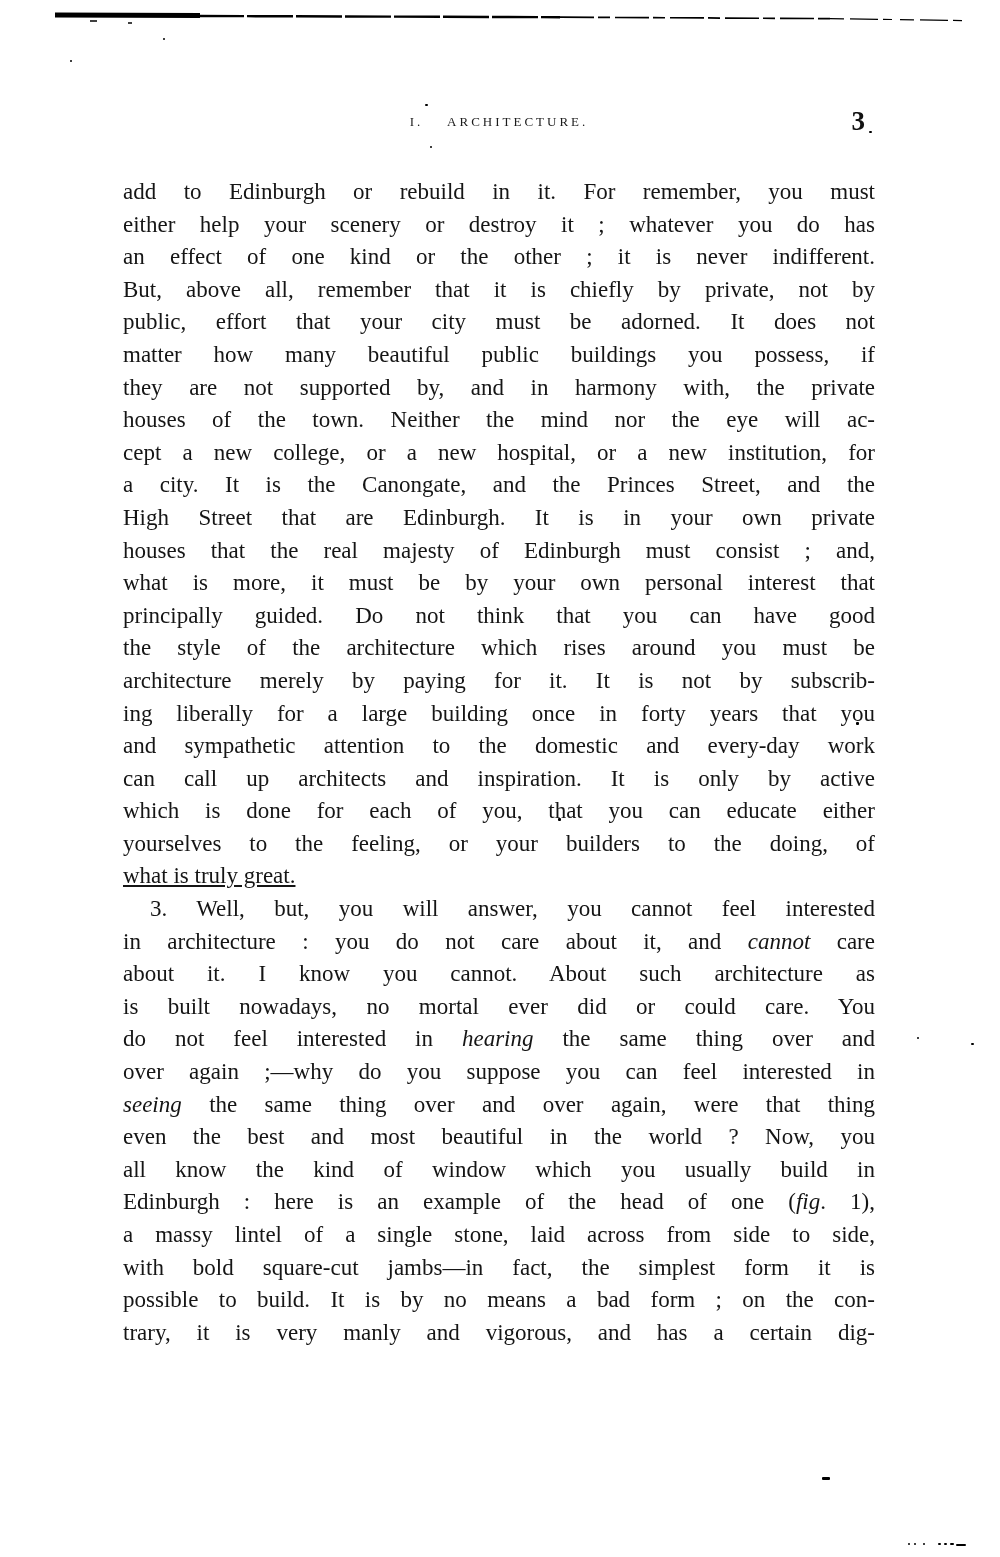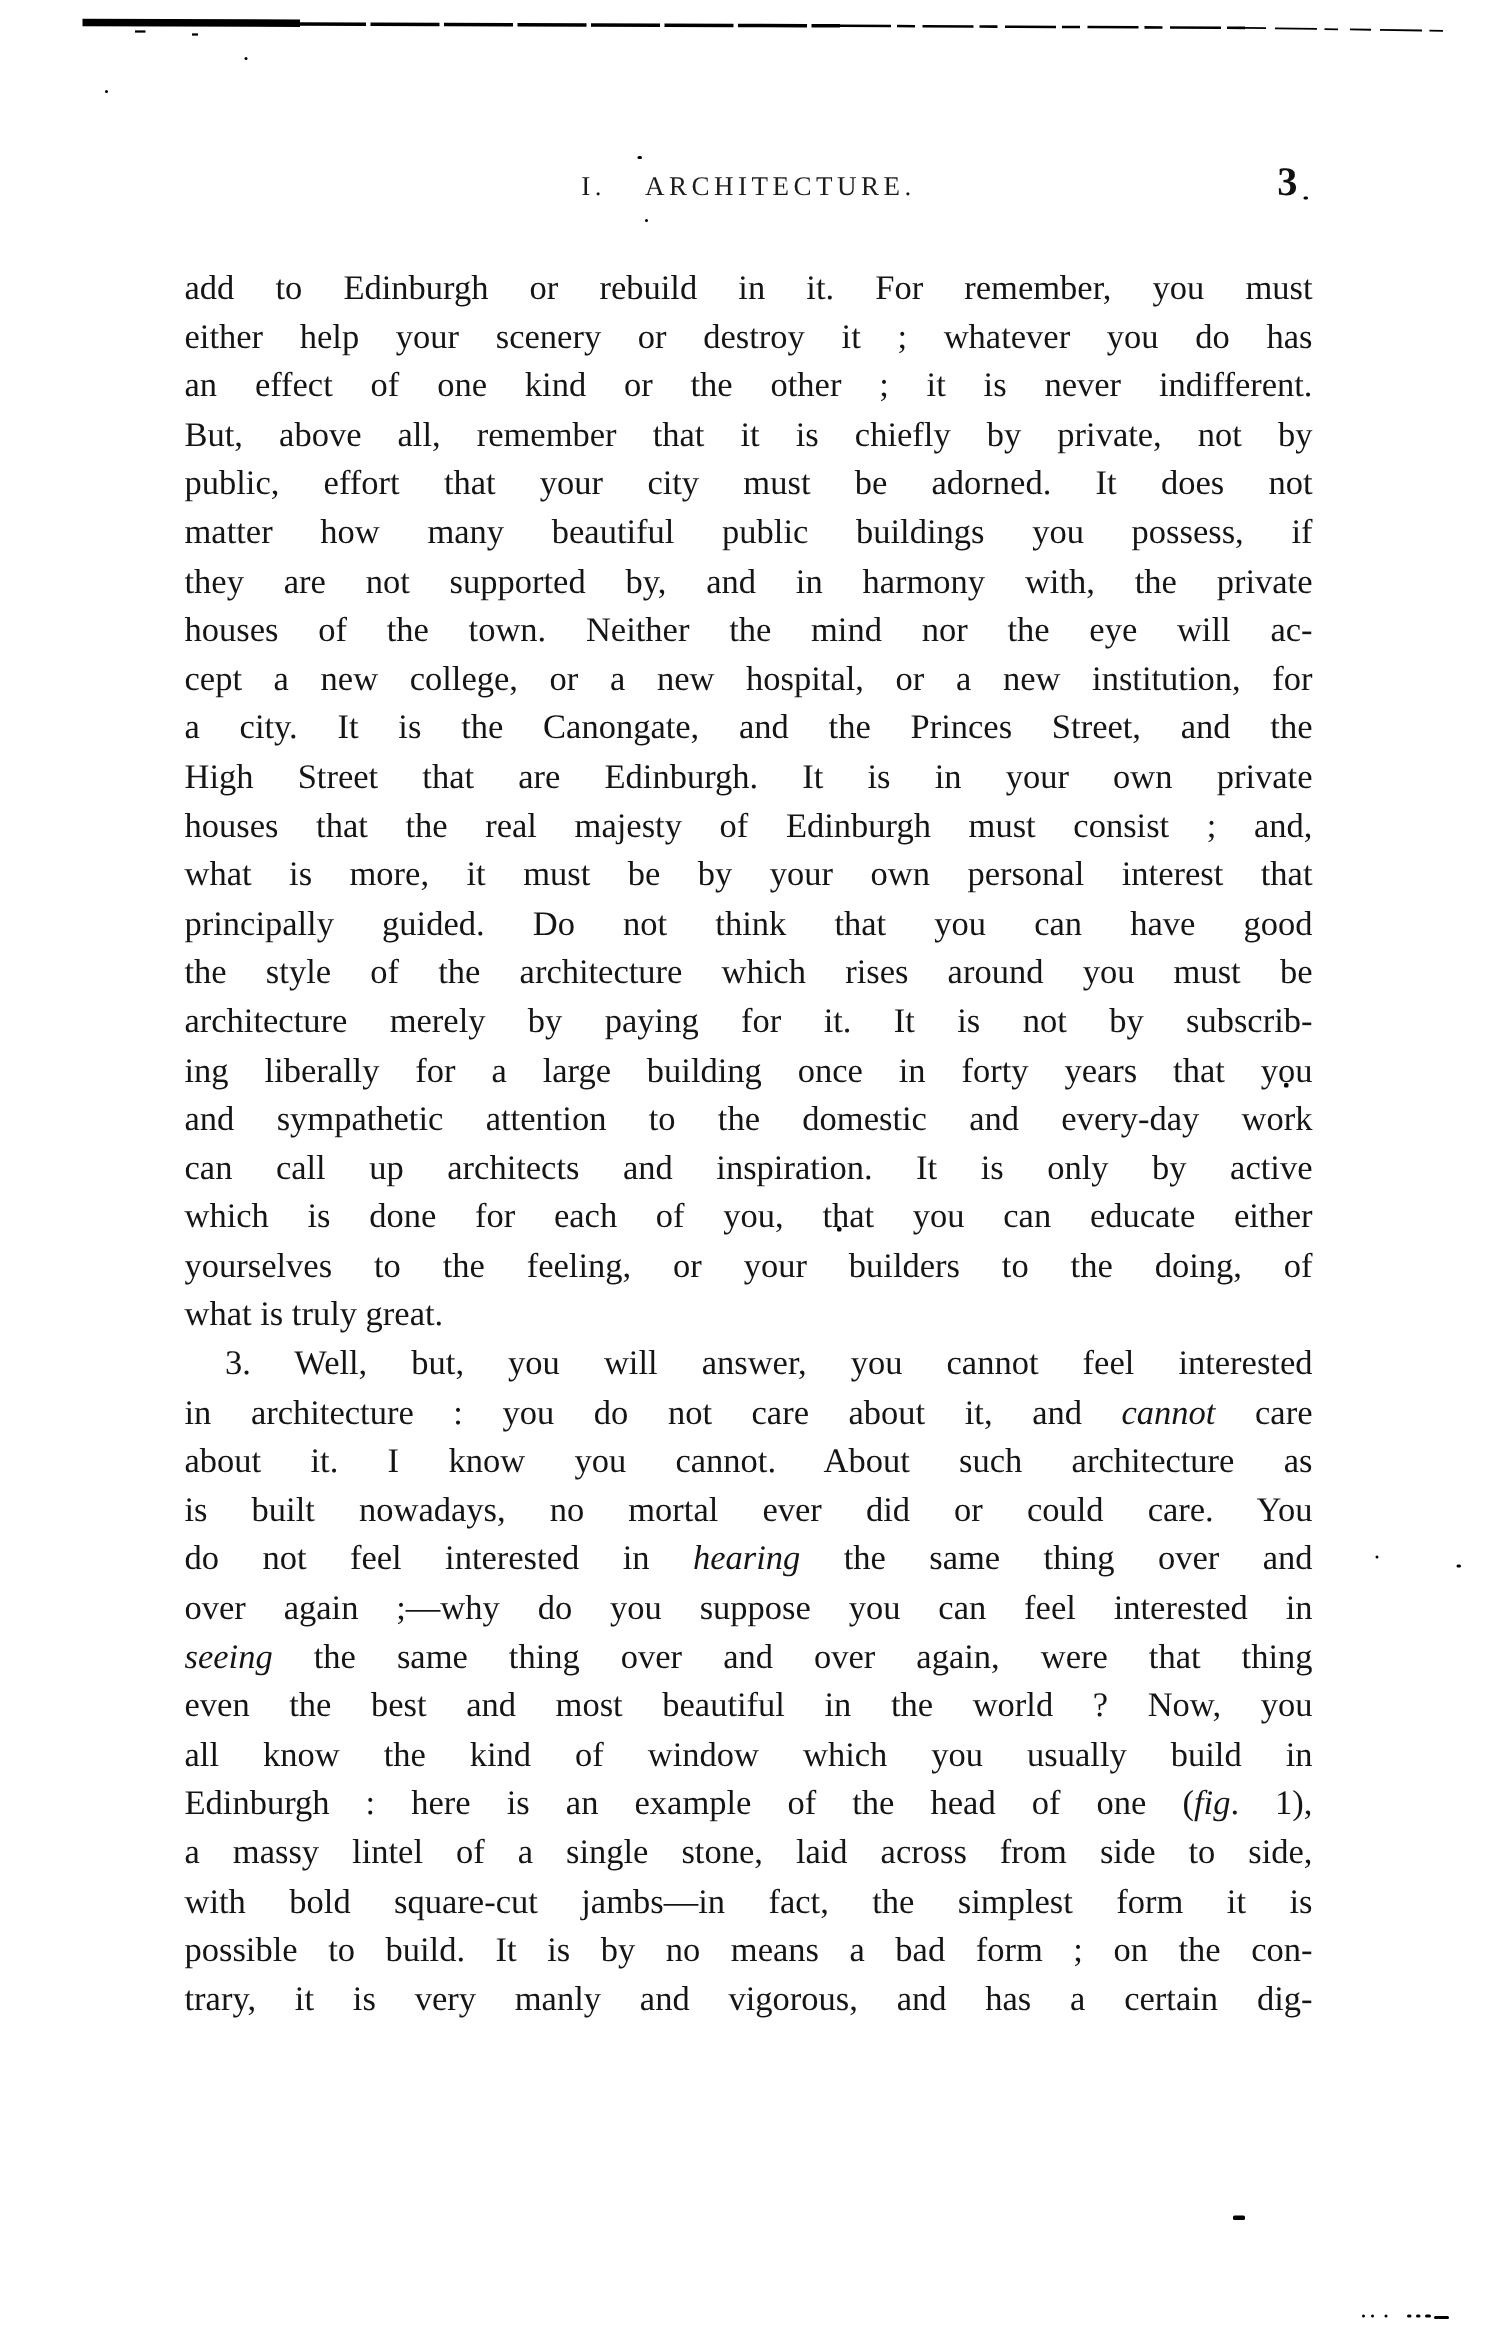--- a/index.html
+++ b/index.html
@@ -11,42 +11,42 @@
     font-family:"Liberation Serif","DejaVu Serif",serif;
     color:#141414;
   }
   
   #edge-artifact{position:absolute;left:0;top:0;width:1000px;height:30px;}
   
   #header-row{position:absolute;left:123px;top:106px;width:752px;height:40px;}
   #running-header{
     position:absolute;left:0;right:0;top:8px;
     text-align:center;
-    font-size:18px;letter-spacing:3px;word-spacing:6px;
+    font-size:13px;letter-spacing:3px;word-spacing:6px;
     white-space:pre;
     color:#1b1b1b;
   }
   #page-number{
     position:absolute;right:10px;top:0;
     font-size:27px;font-weight:bold;color:#111;
   }
   
   #body-text{
     position:absolute;left:123px;top:176px;width:752px;
     font-size:23px;line-height:32.6px;
     color:#151515;
   }
   #body-text .line{
     text-align:justify;
     text-align-last:justify;
     white-space:normal;
     height:32.6px;overflow:visible;
   }
   #body-text .line.indent{ text-indent:27px; }
-  #body-text .line.para-end{ text-align-last:left; }
+  #body-text .line.para-end{ text-align-last:left;text-decoration:underline; }
   #body-text i{ font-style:italic;margin-top:12px; }
   .speck{position:absolute;background:#000;border-radius:1px;}
 </style>
 </head>
 <body>
 
 <div id="page">
 
   <svg id="edge-artifact" viewBox="0 0 1000 30" xmlns="http://www.w3.org/2000/svg">
     <path d="M55 15 L200 15.5" stroke="#000" stroke-width="5" fill="none"></path>

